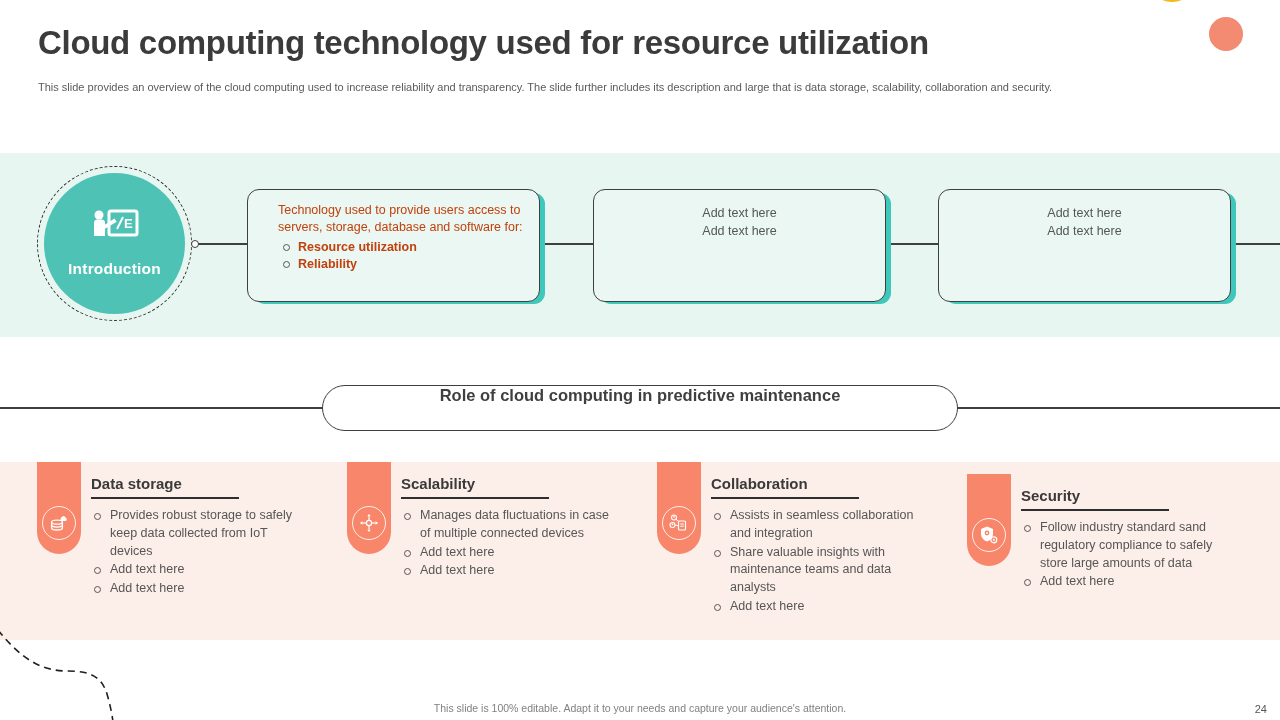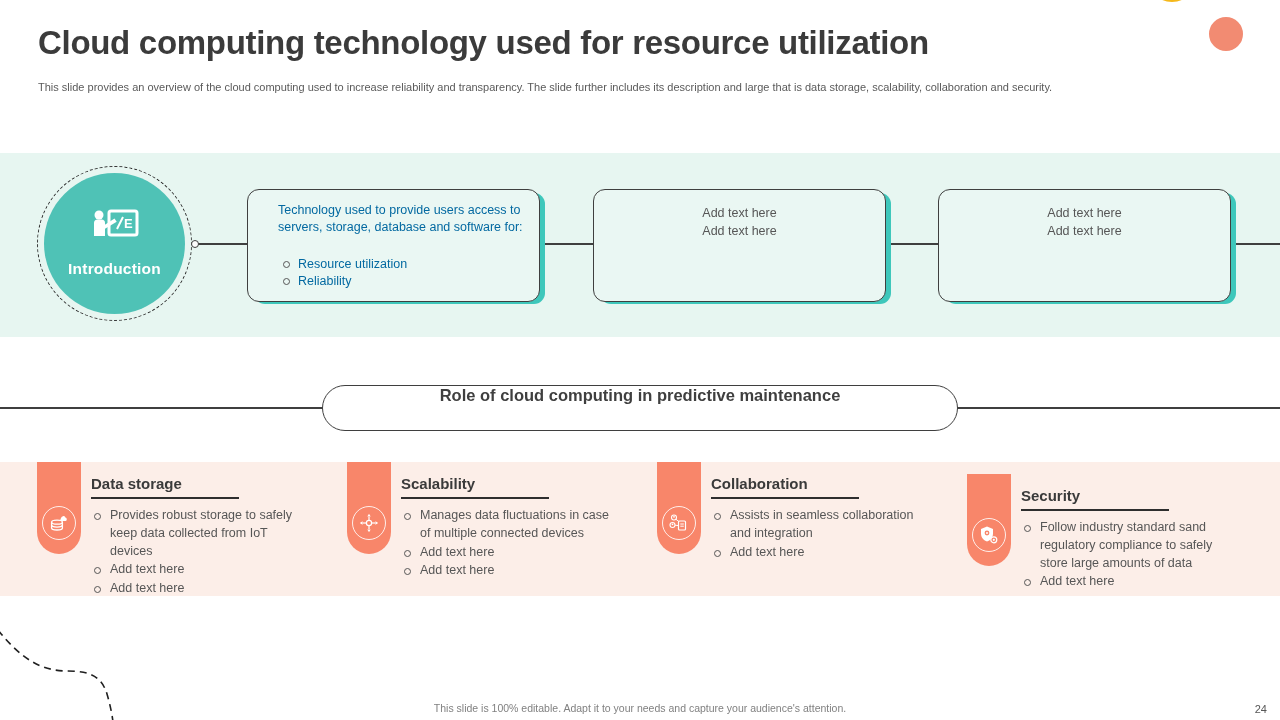--- a/index.html
+++ b/index.html
@@ -29,36 +29,36 @@
     background:#4FC2B6; border-radius:50%;
     display:flex; flex-direction:column; align-items:center; justify-content:center; gap:7px; }
   .intro-label { color:#ffffff; font-weight:bold; font-size:15.5px; letter-spacing:0.2px; }
   .connector-dot { position:absolute; left:191px; top:87px; width:8px; height:8px;
     background:#fdfdfd; border:1px solid #3F3F3F; border-radius:50%; }
   .flow-line { position:absolute; left:195px; top:90px; width:1085px; height:1.5px; background:#3F3F3F; }
   .flow-box { position:absolute; top:36px; width:293px; height:113px;
     background:#EAF7F3; border:1.4px solid #3F3F3F; border-radius:12px;
     box-shadow:6px 3px 0 -1px #3EC7BB; }
   .box1 { left:247px; } .box2 { left:593px; } .box3 { left:938px; }
-  .box1-inner { padding:12px 14px 0 30px; font-size:12.5px; color:#0369a1; line-height:1.36; }
-  .box-bullets { margin-top:20px; list-style:none; }
+  .box1-inner { padding:12px 14px 0 30px; font-size:12.5px; color:#c2410c; line-height:1.36; }
+  .box-bullets { margin-top:3px; list-style:none;font-weight:bold; }
   .box-bullets li { position:relative; padding-left:20px; }
   .box-bullets li::before { content:""; position:absolute; left:5px; top:5px;
     width:5px; height:5px; border:1px solid #565656; border-radius:50%; }
   .box-center { padding-top:14px; text-align:center; font-size:12.5px; color:#565656; line-height:1.45; }
 
   
   .role-line { position:absolute; left:0; top:407px; width:1280px; height:1.5px; background:#3F3F3F; }
   .role-pill { position:absolute; left:322px; top:385px; width:636px; height:46px;
     background:#ffffff; border:1.5px solid #3F3F3F; border-radius:24px;
     display:flex; align-items:flex-start; justify-content:center; }
   .role-pill-label { font-size:16.5px; font-weight:bold; color:#3F3F3F; }
 
   
-  .roles-band { position:absolute; left:0; top:462px; width:1280px; height:134px; background:#FCEEE8; }
+  .roles-band { position:absolute; left:0; top:462px; width:1280px; height:178px; background:#FCEEE8; }
   .role-col { position:absolute; top:0; width:302px; height:182px; }
   .col1 { left:37px; } .col2 { left:347px; } .col3 { left:657px; } .col4 { left:967px;margin-top:12px; }
   .role-tab { position:absolute; left:0; top:0; width:44px; height:92px;
     background:#F8866A; border-radius:0 0 22px 22px; }
   .role-icon-circle { position:absolute; left:5px; top:44px; width:34px; height:34px;
     border:1.5px solid rgba(255,255,255,0.85); border-radius:50%;
     display:flex; align-items:center; justify-content:center; }
   .role-content { margin-left:54px; padding-top:13px; }
   .role-title { display:inline-block; font-size:15px; font-weight:bold; color:#3A3A3A;
     padding-bottom:5px; border-bottom:2px solid #2E2E2E; min-width:148px; }
@@ -194,20 +194,21 @@
             <circle cx="3.5" cy="11.3" r="0.9" fill="#ffffff"></circle>
             <line x1="6.8" y1="6.2" x2="10" y2="8.6" stroke="#ffffff" stroke-width="1"></line>
             <line x1="6" y1="12.2" x2="9.5" y2="12.6" stroke="#ffffff" stroke-width="1"></line>
           </svg>
         </div>
       </div>
       <div class="role-content">
         <div class="role-title">Collaboration</div>
         <ul class="role-bullets">
           <li>Assists in seamless collaboration and integration</li>
+          <li>Share valuable insights with maintenance teams and data analysts</li>
           <li>Add text here</li>
         </ul>
       </div>
     </div>
 
     <div class="role-col col4">
       <div class="role-tab">
         <div class="role-icon-circle">
           <svg width="20" height="20" viewBox="0 0 20 20">
             <path d="M8 1.5 L14 4 v4.5 c0 4.5-3 7-6 8 c-3-1-6-3.5-6-8 V4 Z" fill="#ffffff"></path>

